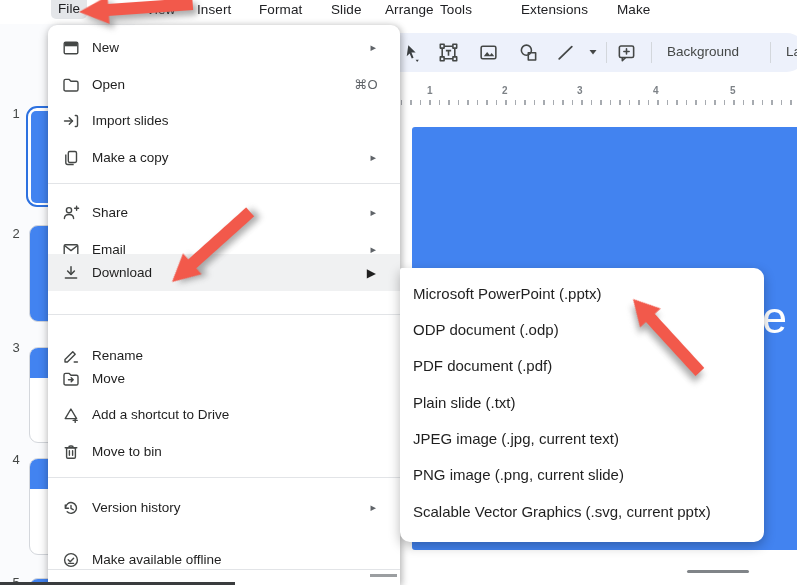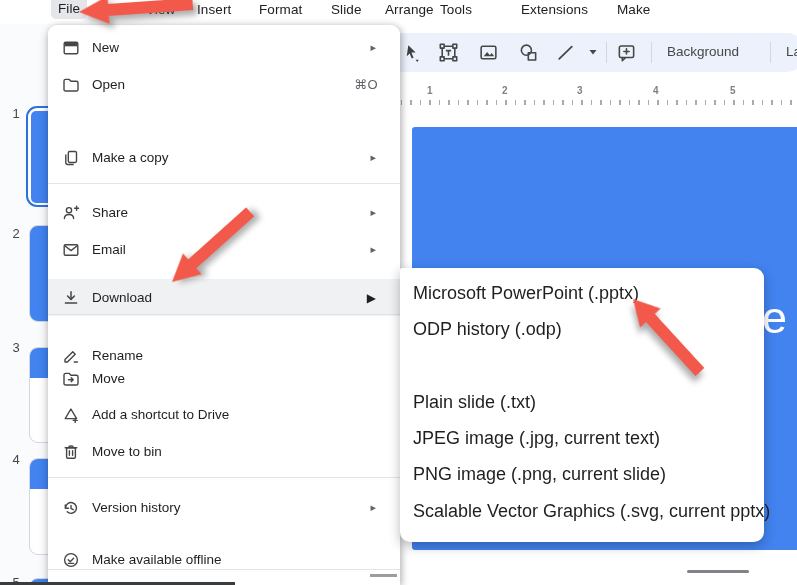--- a/index.html
+++ b/index.html
@@ -54,21 +54,21 @@
   .ml { white-space:nowrap;text-align:center; }
   .ma { position:absolute; right:24px; top:12px; font-size:11px; color:#5f6368; }
   .ma.dark { color:#1f1f1f; font-size:12px; }
   .msc { position:absolute; right:22px; font-size:13px; color:#5f6368; letter-spacing:.5px; }
   .mhr { position:absolute; left:0; width:352px; height:1px; background:#e2e4e7; }
 
   
   #submenu { left:400px; top:268px; width:364px; height:274px; background:#fff;
     border-radius:2px 10px 10px 10px; box-shadow:0 4px 12px rgba(0,0,0,.28); z-index:11; }
   .srow { position:absolute; left:0; width:364px; height:36px; display:flex; align-items:center;
-          padding-left:13px; font-size:18px; color:#1f1f1f; white-space:nowrap; }
+          padding-left:13px; font-size:15px; color:#1f1f1f; white-space:nowrap; }
 
   
   .rarrow { position:absolute; z-index:20; filter:drop-shadow(4px 5px 3px rgba(70,70,70,.45)); transform-origin:0 15px; }
 </style>
 </head>
 <body>
 
 <div class="abs" id="logo"></div>
 
 <div class="abs" id="menubar">
@@ -194,20 +194,30 @@
   <div class="mrow" style="top:41px">
     <span class="mi">
         <svg class="ic" width="18" height="18" viewBox="0 0 18 18" fill="none" stroke="#444746" stroke-width="1.4" stroke-linejoin="round">
           <path d="M2 5 c0-.9.7-1.6 1.6-1.6 h3.6 l1.8 1.8 h5.4 c.9 0 1.6.7 1.6 1.6 v6.6 c0 .9-.7 1.6-1.6 1.6 H3.6 c-.9 0-1.6-.7-1.6-1.6 z"></path>
         </svg>
       </span>
     <span class="ml">Open</span>
     <span class="msc">⌘O</span>
   </div>
 
+  <div class="mrow" style="top:77px">
+    <span class="mi">
+        <svg class="ic" width="18" height="18" viewBox="0 0 18 18" fill="none" stroke="#444746" stroke-width="1.4" stroke-linecap="round" stroke-linejoin="round">
+          <path d="M2.5 9 h8"></path>
+          <path d="M7.3 5.8 L10.5 9 L7.3 12.2"></path>
+          <path d="M13.3 3.5 h1 c.7 0 1.2.5 1.2 1.2 v8.6 c0 .7-.5 1.2-1.2 1.2 h-1"></path>
+        </svg>
+      </span>
+    <span class="ml">Import slides</span>
+  </div>
 
   <div class="mrow" style="top:114px">
     <span class="mi">
         <svg class="ic" width="18" height="18" viewBox="0 0 18 18" fill="none" stroke="#444746" stroke-width="1.4" stroke-linejoin="round">
           <rect x="6.3" y="2.5" width="8.2" height="11" rx="1.4"></rect>
           <path d="M3.8 5.6 v8 c0 1 .8 1.9 1.9 1.9 h6"></path>
         </svg>
       </span>
     <span class="ml">Make a copy</span>
     <span class="ma">▸</span>
@@ -231,21 +241,21 @@
     <span class="mi">
         <svg class="ic" width="18" height="18" viewBox="0 0 18 18" fill="none" stroke="#444746" stroke-width="1.4" stroke-linejoin="round">
           <rect x="2.2" y="3.8" width="13.6" height="10.4" rx="1.2"></rect>
           <path d="M2.8 4.8 L9 9.6 L15.2 4.8"></path>
         </svg>
       </span>
     <span class="ml">Email</span>
     <span class="ma">▸</span>
   </div>
 
-  <div class="mrow hl" style="top:254px">
+  <div class="mrow hl" style="top:229px">
     <span class="mi">
         <svg class="ic" width="18" height="18" viewBox="0 0 18 18" fill="none" stroke="#444746" stroke-width="1.5" stroke-linecap="round" stroke-linejoin="round">
           <path d="M9 2.8 v7.4"></path>
           <path d="M5.6 7 L9 10.4 L12.4 7"></path>
           <path d="M3.4 14 h11.2"></path>
         </svg>
       </span>
     <span class="ml">Download</span>
     <span class="ma dark">▶</span>
   </div>
@@ -317,21 +327,22 @@
         </svg>
       </span>
     <span class="ml">Make available offline</span>
   </div>
 
   <div class="mhr" style="top:544px"></div>
 </div>
 
 <div class="abs" id="submenu">
   <div class="srow" style="top:7px">Microsoft PowerPoint (.pptx)</div>
-  <div class="srow" style="top:43px">ODP history (.odp)</div>
+  <div class="srow" style="top:43px">ODP document (.odp)</div>
+  <div class="srow" style="top:79px">PDF document (.pdf)</div>
   <div class="srow" style="top:116px">Plain slide (.txt)</div>
   <div class="srow" style="top:152px">JPEG image (.jpg, current text)</div>
   <div class="srow" style="top:188px">PNG image (.png, current slide)</div>
   <div class="srow" style="top:225px">Scalable Vector Graphics (.svg, current pptx)</div>
 </div>
 
 <svg class="rarrow" style="left:79px; top:-3px; transform:rotate(-4deg);" width="114" height="30" viewBox="0 0 100 30" preserveAspectRatio="none">
   <polygon points="0,15 26,1 26,9 100,9 100,21 26,21 26,29" fill="#f2594b"></polygon>
 </svg>
 <svg class="rarrow" style="left:172px; top:267px; transform:rotate(-41.9deg);" width="105" height="30" viewBox="0 0 100 30" preserveAspectRatio="none">

